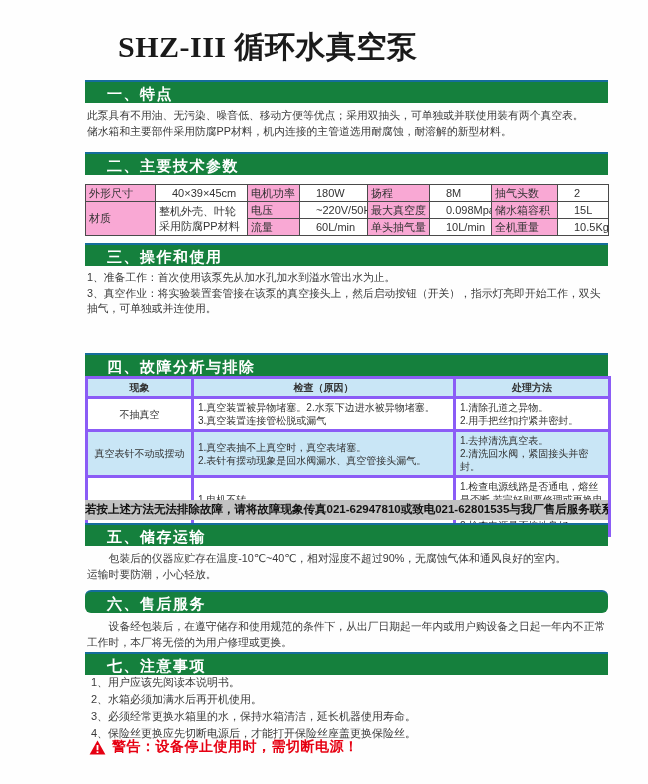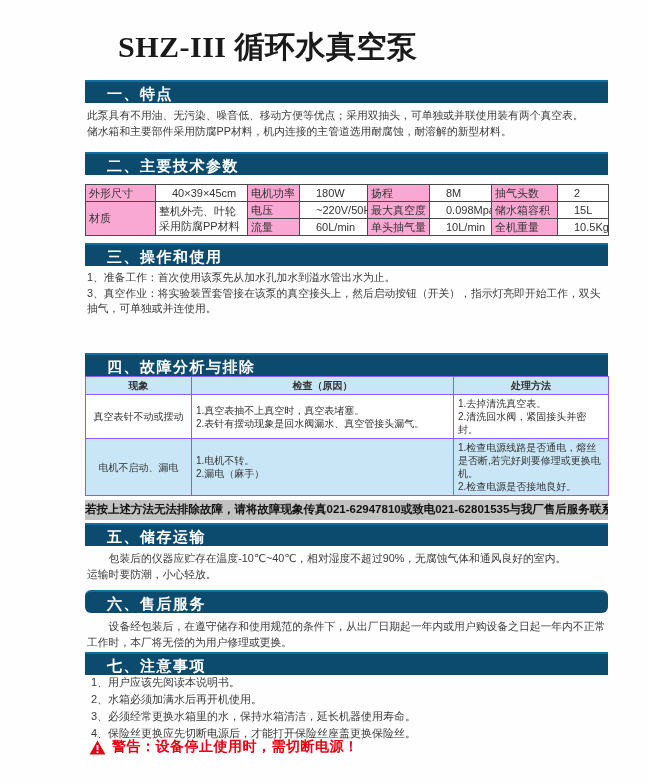--- a/index.html
+++ b/index.html
@@ -14,21 +14,21 @@
 
   .doc-title{
     top:21px;left:112px;
     font-family:"Liberation Serif","DejaVu Serif",serif;
     font-weight:bold;font-size:30px;color:#1a1a1a;letter-spacing:.5px;
     white-space:nowrap;
   }
 
   .sec-bar{
     height:23px;line-height:23px;
-    background:#0c4a6e;
+    background:#15803d;
     border-top:2px solid #156d9b;
     color:#fff;font-weight:bold;font-size:15px;letter-spacing:1.5px;
     padding-left:22px;box-sizing:border-box;
   }
 
   .body-text{
     font-size:10.8px;line-height:16px;color:#3a3a3a;
     padding-left:2px;white-space:pre-line;
   }
   .indent{text-indent:2em;}
@@ -41,21 +41,21 @@
     border:1px solid #4a4a4a;height:16px;padding:0 3px;
     color:#333;overflow:hidden;
   }
   .specs-table td.lbl{background:#f9a8d4;text-align:left;margin-top:16px;}
   .specs-table td.val{background:#fff;text-align:left;padding-left:16px;}
   .pre{white-space:pre-line;}
   .specs-table td.ctr{padding-left:3px;}
 
   .faults-table{width:523px;font-size:10px;}
   .faults-table td{
-    border:1px solid #8b5cf6;padding:2px 4px;vertical-align:middle;
+    border:3px solid #8b5cf6;padding:2px 4px;vertical-align:middle;
     color:#333;line-height:13px;
   }
   .faults-table tr:nth-child(odd) td{background:#c9e6f6;}
   .faults-table tr:nth-child(even) td{background:#fff;}
   .faults-table .hdr td{text-align:center;font-weight:bold;height:13px;}
   .faults-table td.symptom{text-align:center;}
 
   .service-note{
     height:20px;line-height:19px;background:#c2c2c2;
     color:#111;font-weight:bold;font-size:11.5px;text-align:center;
@@ -138,20 +138,27 @@
       <col style="width:262px">
       <col style="width:155px">
   </colgroup>
   <tbody>
       <tr class="hdr">
     <td>现象</td>
     <td>检查（原因）</td>
     <td>处理方法</td>
   </tr>
   <tr>
+    <td class="symptom">不抽真空</td>
+    <td class="pre">1.真空装置被异物堵塞。2.水泵下边进水被异物堵塞。
+3.真空装置连接管松脱或漏气</td>
+    <td class="pre">1.清除孔道之异物。
+2.用手把丝扣拧紧并密封。</td>
+  </tr>
+  <tr>
     <td class="symptom">真空表针不动或摆动</td>
     <td class="pre">1.真空表抽不上真空时，真空表堵塞。
 2.表针有摆动现象是回水阀漏水、真空管接头漏气。</td>
     <td class="pre">1.去掉清洗真空表。
 2.清洗回水阀，紧固接头并密封。</td>
   </tr>
   <tr>
     <td class="symptom">电机不启动、漏电</td>
     <td class="pre">1.电机不转。
 2.漏电（麻手）</td>

